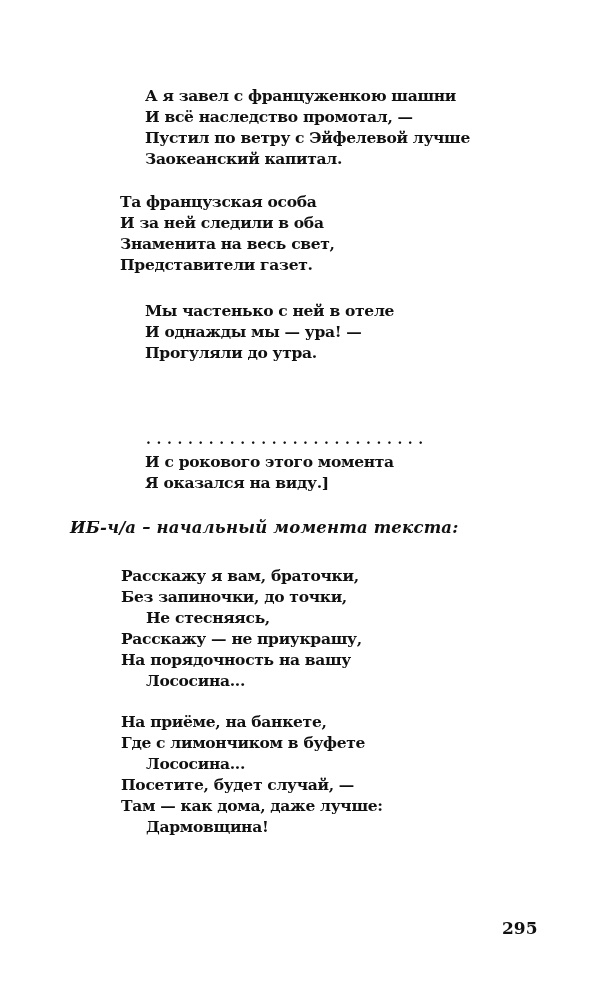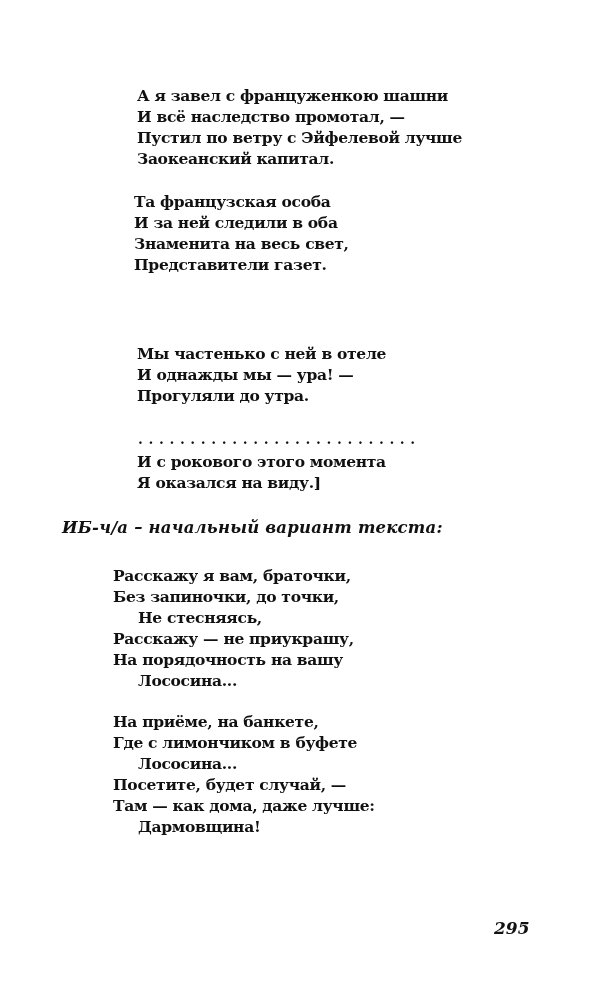--- a/index.html
+++ b/index.html
@@ -10,21 +10,21 @@
     body {
       width: 600px;
       height: 989px;
       position: relative;
       overflow: hidden;
       font-family: "DejaVu Serif", "Liberation Serif", serif;
       color: #111111;
     }
     .page {
       position: absolute;
-      left: 0; top: 0;
+      left: 8px; top: 0;
       width: 476px;
       height: 989px;
     }
     .stanza {
       position: absolute;
       margin: 0;
       padding: 0;
     }
     .line {
       display: block;
@@ -59,59 +59,58 @@
       font-weight: bold;
       font-size: 16.5px;
       line-height: 24px;
       white-space: nowrap;
       letter-spacing: 0.2px;
     }
     .page-number {
       position: absolute;
       left: 494px;
       top: 917px;
-      font-style: italic;
       font-weight: bold;
       font-size: 17px;
       line-height: 22px;
     }
   </style>
 </head>
 <body>
 
 <div class="page">
 
   <div class="stanza" style="left:137px; top:85px;">
     <span class="line">А я завел с француженкою шашни</span>
     <span class="line">И всё наследство промотал, —</span>
     <span class="line">Пустил по ветру с Эйфелевой лучше</span>
     <span class="line">Заокеанский капитал.</span>
   </div>
 
-  <div class="stanza" style="left:112px; top:191px;margin-left:22px;">
+  <div class="stanza" style="left:112px; top:191px;">
     <span class="line">Та французская особа</span>
     <span class="line">И за ней следили в оба</span>
     <span class="line">Знаменита на весь свет,</span>
     <span class="line">Представители газет.</span>
   </div>
 
-  <div class="stanza" style="left:137px; top:300px;margin-top:43px;">
+  <div class="stanza" style="left:137px; top:300px;">
     <span class="line">Мы частенько с ней в отеле</span>
     <span class="line">И однажды мы — ура! —</span>
     <span class="line">Прогуляли до утра.</span>
   </div>
 
   <div class="dots">...........................</div>
 
   <div class="stanza" style="left:137px; top:451px;">
     <span class="line">И с рокового этого момента</span>
     <span class="line">Я оказался на виду.]</span>
   </div>
 
-  <div class="heading">ИБ-ч/а – начальный вариант текста:</div>
+  <div class="heading">ИБ-ч/а – начальный момента текста:</div>
 
   <div class="stanza" style="left:113px; top:565px;">
     <span class="line">Расскажу я вам, браточки,</span>
     <span class="line">Без запиночки, до точки,</span>
     <span class="line indent">Не стесняясь,</span>
     <span class="line">Расскажу — не приукрашу,</span>
     <span class="line">На порядочность на вашу</span>
     <span class="line indent">Лососина...</span>
   </div>
 

